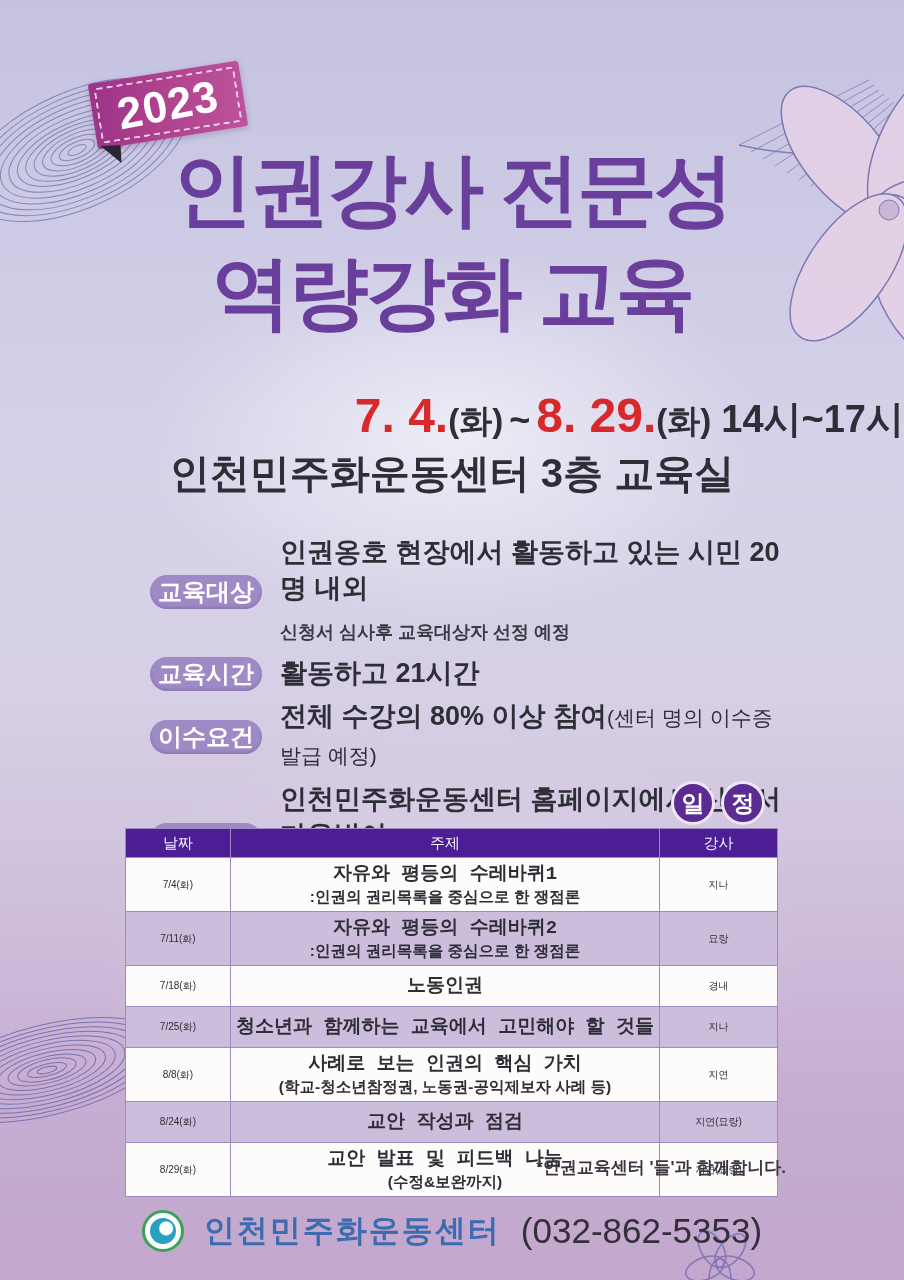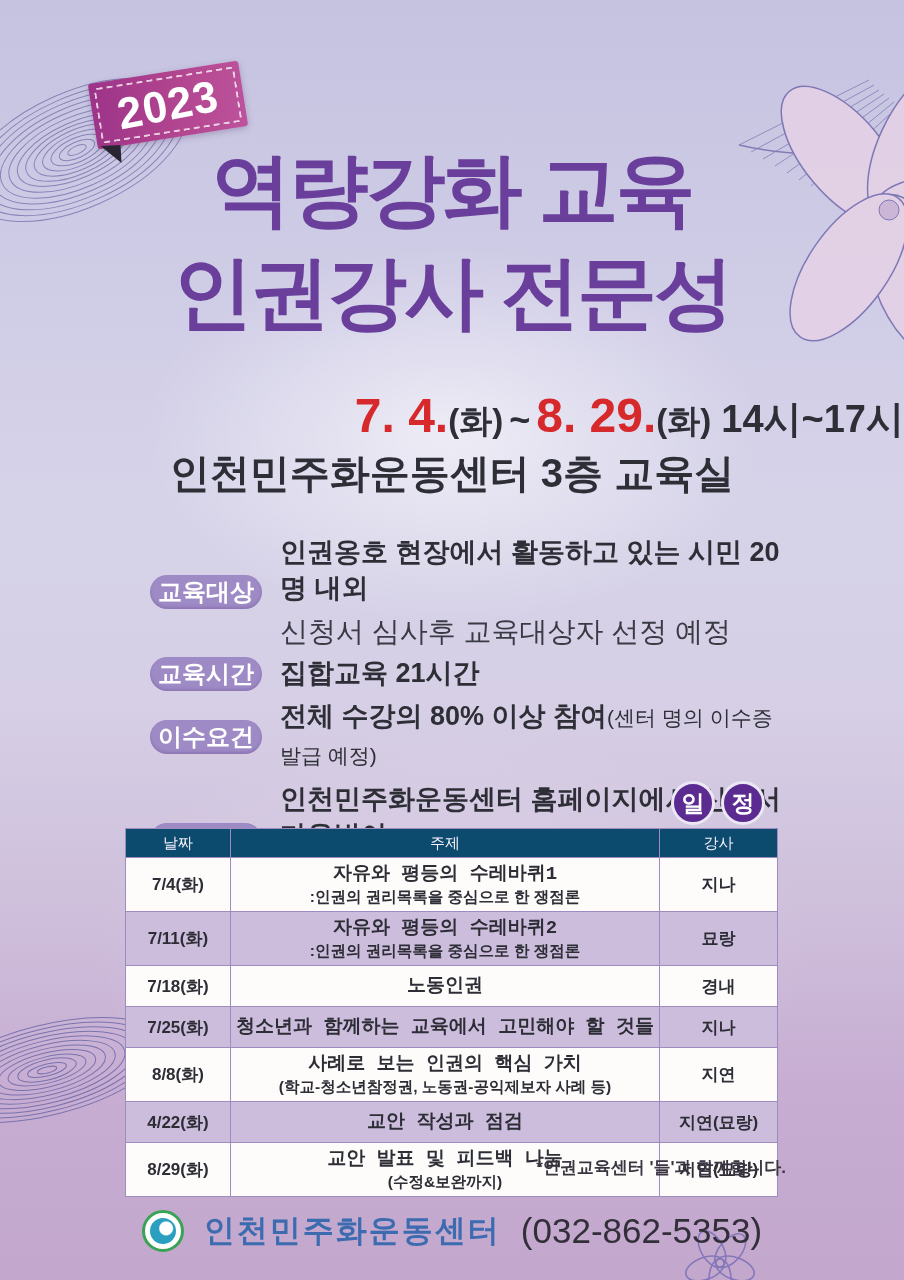--- a/index.html
+++ b/index.html
@@ -66,21 +66,21 @@
   .pill{
     flex:0 0 112px;height:34px;border-radius:18px;
     background:#9e8ac5;color:#ffffff;
     font-size:24px;font-weight:600;
     display:flex;align-items:center;justify-content:center;
     margin-right:18px;margin-top:1px;
     box-shadow:inset 0 -2px 3px rgba(90,60,130,.25);
   }
   .info-content{display:flex;flex-direction:column;gap:8px;}
   .info-line{font-size:27px;font-weight:600;color:#2e2e37;line-height:36px;}
-  .info-subline{font-size:28px;font-weight:400;color:#3a3a44;line-height:32px;margin-top:2px;}
+  .info-subline{font-size:18px;font-weight:700;color:#3a3a44;line-height:32px;margin-top:2px;}
   .info-small{font-size:21px;font-weight:500;}
 
   
   .schedule-badge{
     position:absolute;top:781px;left:671px;display:flex;gap:6px;z-index:2;
   }
   .circle-char{
     width:38px;height:38px;border-radius:50%;
     background:#5c2b92;border:3px solid #ece7f4;
     color:#ffffff;font-size:23px;font-weight:700;
@@ -90,29 +90,29 @@
   
   .schedule-table{
     position:absolute;left:125px;top:828px;width:653px;
     border-collapse:collapse;table-layout:fixed;
     background:#fdfcfa;
   }
   .schedule-table th,.schedule-table td{
     border:1px solid #9e8cc0;vertical-align:middle;text-align:center;
   }
   .schedule-table thead th{
-    background:#0c4a6e;color:#f6f3fb;font-size:15px;font-weight:500;
+    background:#4c1d95;color:#f6f3fb;font-size:15px;font-weight:500;
     height:28px;padding:0;
   }
   .col-date{width:16%;}
   .col-topic{width:66%;}
   .col-lect{width:18%;font-family:Liberation Serif, serif;}
   .schedule-table tbody tr:nth-child(even){background:#ccbddd;}
   .schedule-table td{padding:4px 4px;color:#2d2d36;}
-  .cell-date,.cell-lect{font-size:17px;font-weight:700;}
+  .cell-date,.cell-lect{font-size:10px;font-weight:400;}
   .topic-title{font-size:19px;font-weight:700;line-height:24px;font-family:Liberation Mono, monospace;}
   .topic-sub{font-size:15.5px;font-weight:700;line-height:21px;}
   tr.single td{height:32px;}
 
   .footnote{
     position:absolute;right:118px;top:1156px;
     font-size:17px;font-weight:600;color:#3b3542;
   }
 
   
@@ -201,42 +201,42 @@
     </g>
   </svg>
 
   <div class="year-badge">
     <span class="fold"></span>
     <span class="dashed"></span>
     <span class="year-text">2023</span>
   </div>
 
   <div class="main-title">
+    <div>인권강사 전문성</div>
     <div>역량강화 교육</div>
-    <div>인권강사 전문성</div>
   </div>
 
   <div class="date-line">
     <span class="num">7. 4.</span><span class="day">(화)</span><span class="tilde">~</span><span class="num">8. 29.</span><span class="day">(화)</span><span class="time">14시~17시</span>
   </div>
 
   <div class="location-line">인천민주화운동센터 3층 교육실</div>
 
   <div class="info">
     <div class="info-item">
       <div class="pill">교육대상</div>
       <div class="info-content">
         <div class="info-line">인권옹호 현장에서 활동하고 있는 시민 20명 내외</div>
         <div class="info-subline">신청서 심사후 교육대상자 선정 예정</div>
       </div>
     </div>
     <div class="info-item">
       <div class="pill">교육시간</div>
       <div class="info-content">
-        <div class="info-line">집합교육 21시간</div>
+        <div class="info-line">활동하고 21시간</div>
       </div>
     </div>
     <div class="info-item">
       <div class="pill">이수요건</div>
       <div class="info-content">
         <div class="info-line"><span>전체 수강의 80% 이상 참여</span><span class="info-small">(센터 명의 이수증 발급 예정)</span></div>
       </div>
     </div>
     <div class="info-item">
       <div class="pill">접수방법</div>
@@ -293,21 +293,21 @@
         </tr>
         <tr>
           <td class="cell-date">8/8(화)</td>
           <td>
             <div class="topic-title">사례로 보는 인권의 핵심 가치</div>
             <div class="topic-sub">(학교-청소년참정권, 노동권-공익제보자 사례 등)</div>
           </td>
           <td class="cell-lect">지연</td>
         </tr>
         <tr class="single">
-          <td class="cell-date">4/22(화)</td>
+          <td class="cell-date">8/24(화)</td>
           <td>
             <div class="topic-title">교안 작성과 점검</div>
           </td>
           <td class="cell-lect">지연(묘랑)</td>
         </tr>
         <tr>
           <td class="cell-date">8/29(화)</td>
           <td>
             <div class="topic-title">교안 발표 및 피드백 나눔</div>
             <div class="topic-sub">(수정&amp;보완까지)</div>

